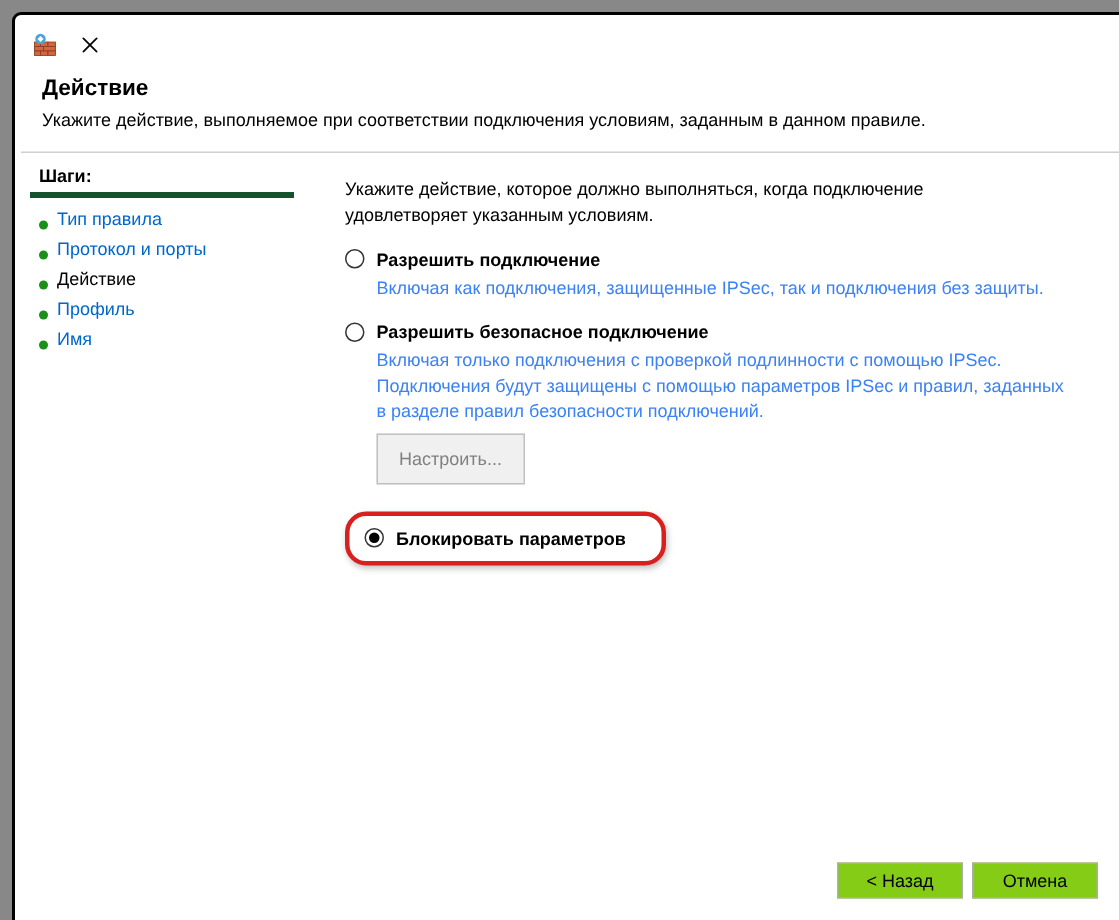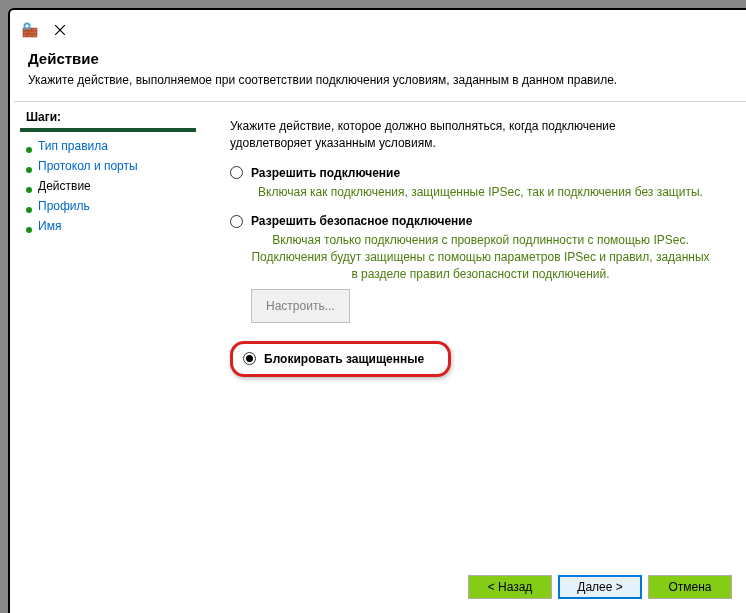--- a/index.html
+++ b/index.html
@@ -28,21 +28,21 @@
     .step-link.active { color: #000; }
     
     .content { flex: 1; padding: 16px 28px 10px 28px; display: flex; flex-direction: column; }
     .content-desc { font-size: 12px; color: #000; padding-right: 20px; line-height: 1.4; margin-bottom: 14px; }
     
     .option { margin-bottom: 14px; }
     .radio-row { display: flex; align-items: center; margin-bottom: 4px; }
     .radio { width: 13px; height: 13px; border: 1px solid #333; border-radius: 50%; margin-right: 8px; display: flex; align-items: center; justify-content: center; flex-shrink: 0; background: #fff; cursor: pointer; }
     .radio.selected::after { content: ""; width: 7px; height: 7px; background: #000; border-radius: 50%; display: block; }
     .option-label { font-size: 12px; font-weight: bold; color: #000; cursor: pointer; }
-    .option-desc { font-size: 12px; color: #4d7c0f; margin-left: 21px; line-height: 1.4; padding-right: 10px; text-align: center; }
+    .option-desc { font-size: 12px; color: #3b82f6; margin-left: 21px; line-height: 1.4; padding-right: 10px; }
     .config-btn { margin-left: 21px; margin-top: 6px; padding: 9px 14px; font-size: 12px; background: #f0f0f0; border: 1px solid #c0c0c0; color: #808080; cursor: default; }
     
     .highlight-box { display: inline-flex; align-items: center; border: 3px solid #d8201e; border-radius: 14px; padding: 8px 24px 8px 10px; background: #fff; box-shadow: 1px 2px 4px rgba(0,0,0,0.25); }
     
     .footer { padding: 12px 16px 16px 16px; display: flex; justify-content: flex-end; gap: 6px; }
     .btn { min-width: 84px; padding: 4px 12px; font-size: 12px; background: #84cc16; border: 1px solid #adadad; color: #000; cursor: pointer; text-align: center; font-family: inherit; }
     .btn.primary { border: 2px solid #0078d7; background: #e5f1fb; padding: 3px 11px; }
   </style>
 </head>
 <body>
@@ -122,26 +122,25 @@
           <span class="radio"></span>
           <span class="option-label">Разрешить безопасное подключение</span>
         </div>
         <div class="option-desc">Включая только подключения с проверкой подлинности с помощью IPSec. Подключения будут защищены с помощью параметров IPSec и правил, заданных в разделе правил безопасности подключений.</div>
         <button class="config-btn" disabled="">Настроить...</button>
       </div>
 
       <div style="margin-top:4px;">
         <div class="highlight-box">
           <span class="radio selected"></span>
-          <span class="option-label">Блокировать защищенные</span>
+          <span class="option-label">Блокировать параметров</span>
         </div>
       </div>
     </div>
   </div>
 
   <div class="footer">
     <button class="btn">&lt; Назад</button>
-    <button class="btn primary">Далее &gt;</button>
     <button class="btn">Отмена</button>
   </div>
 
 </div>
 </div>
 
 </body></html>

